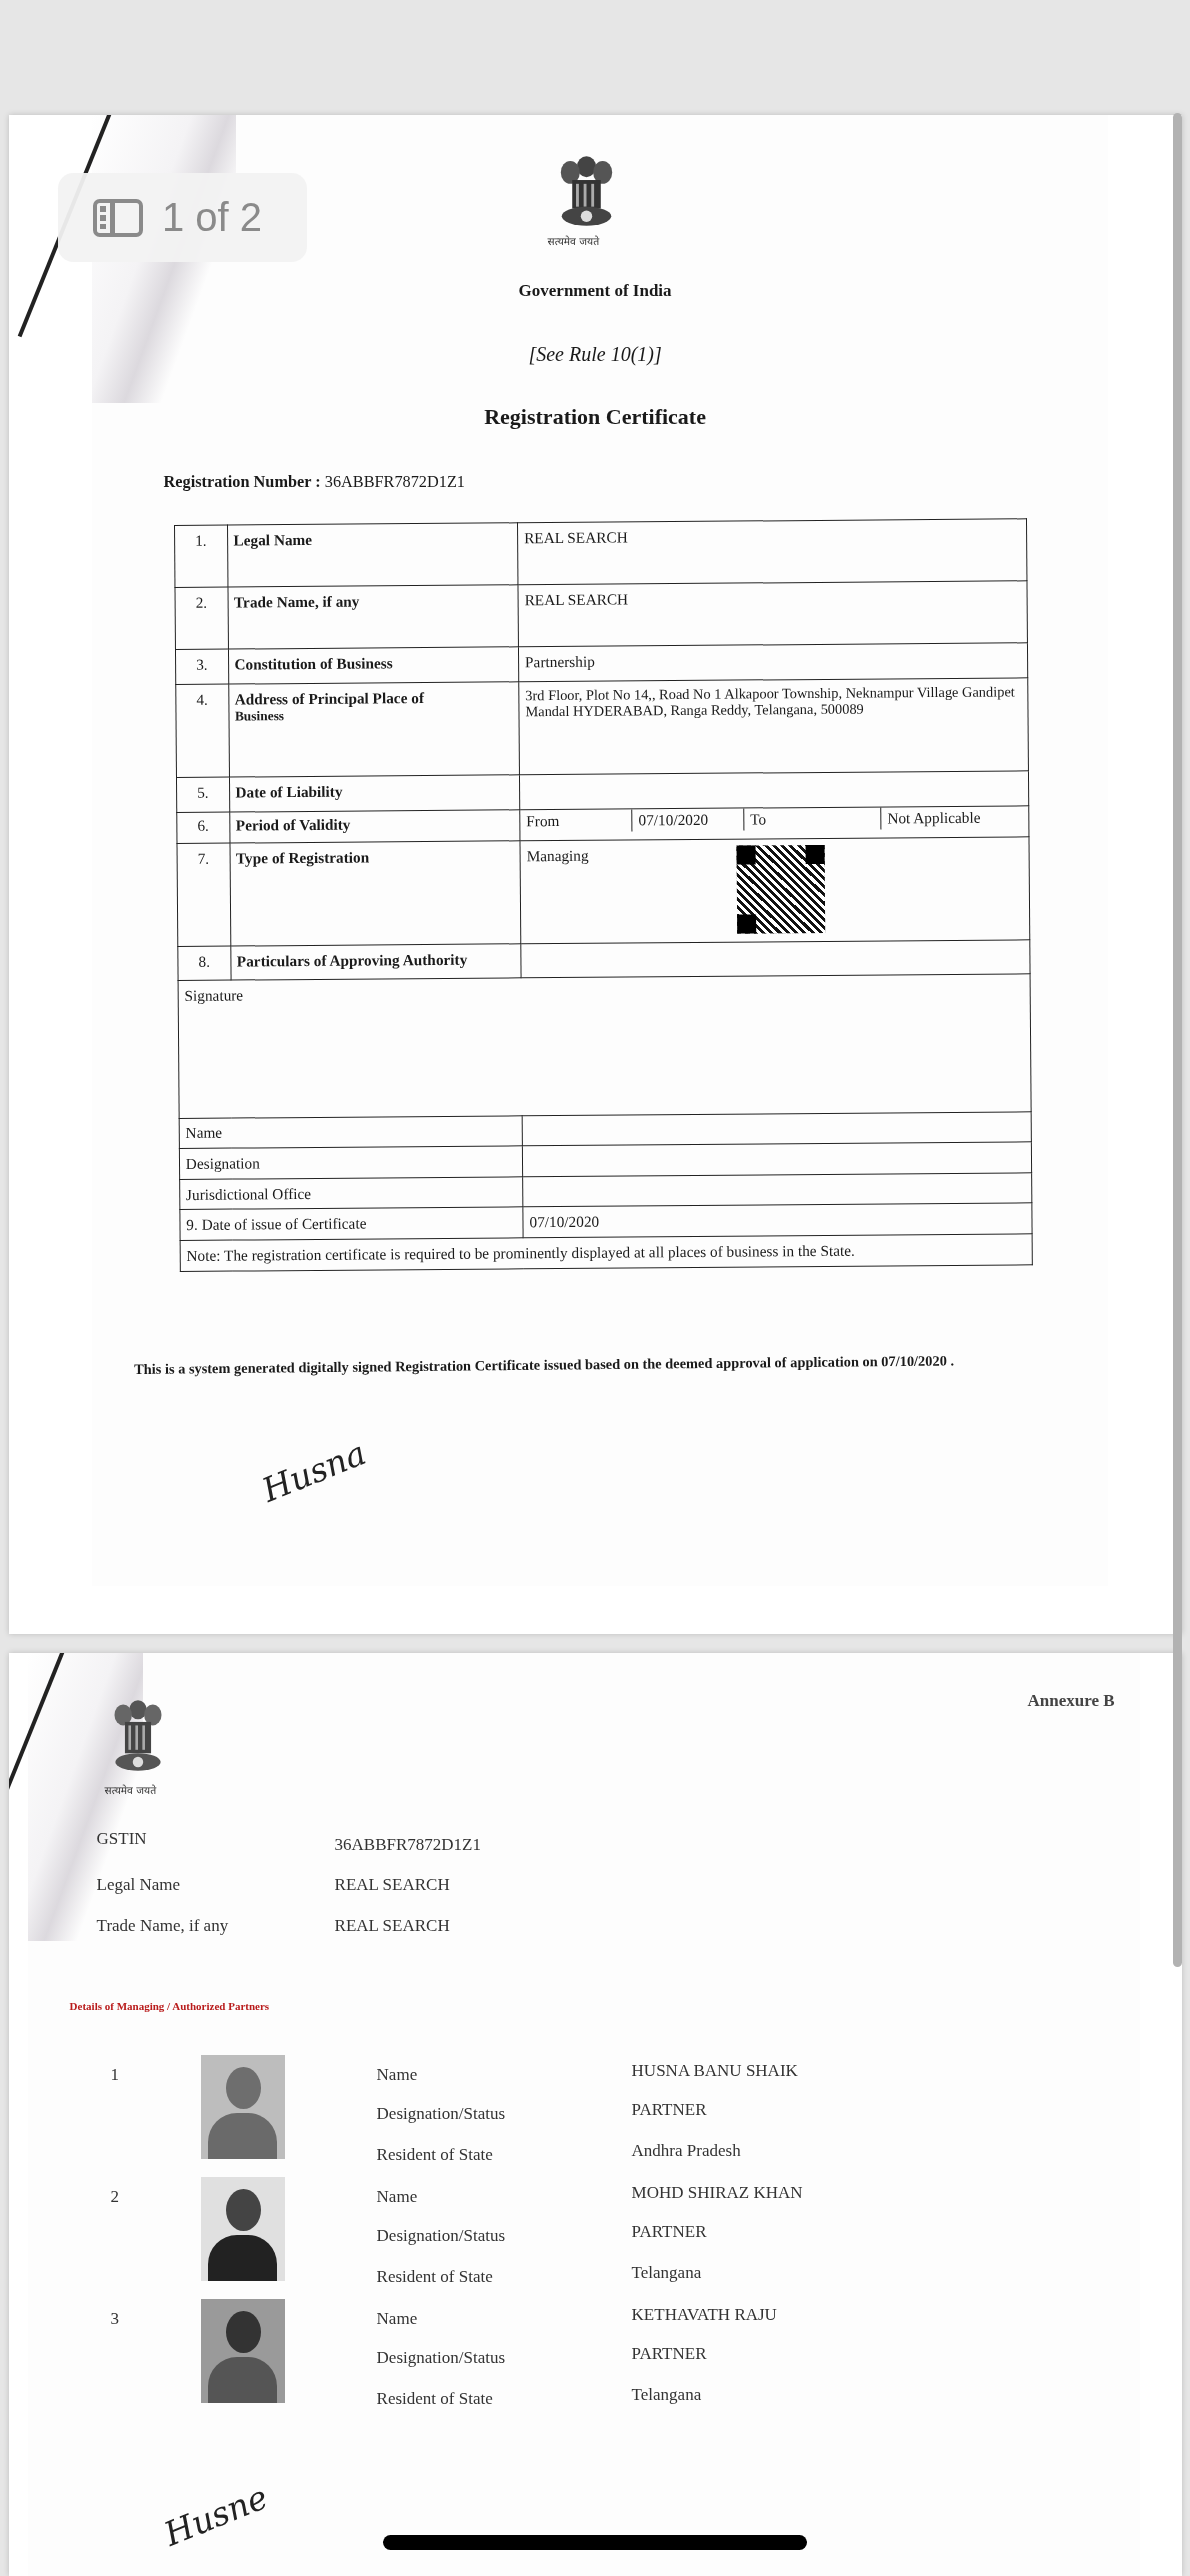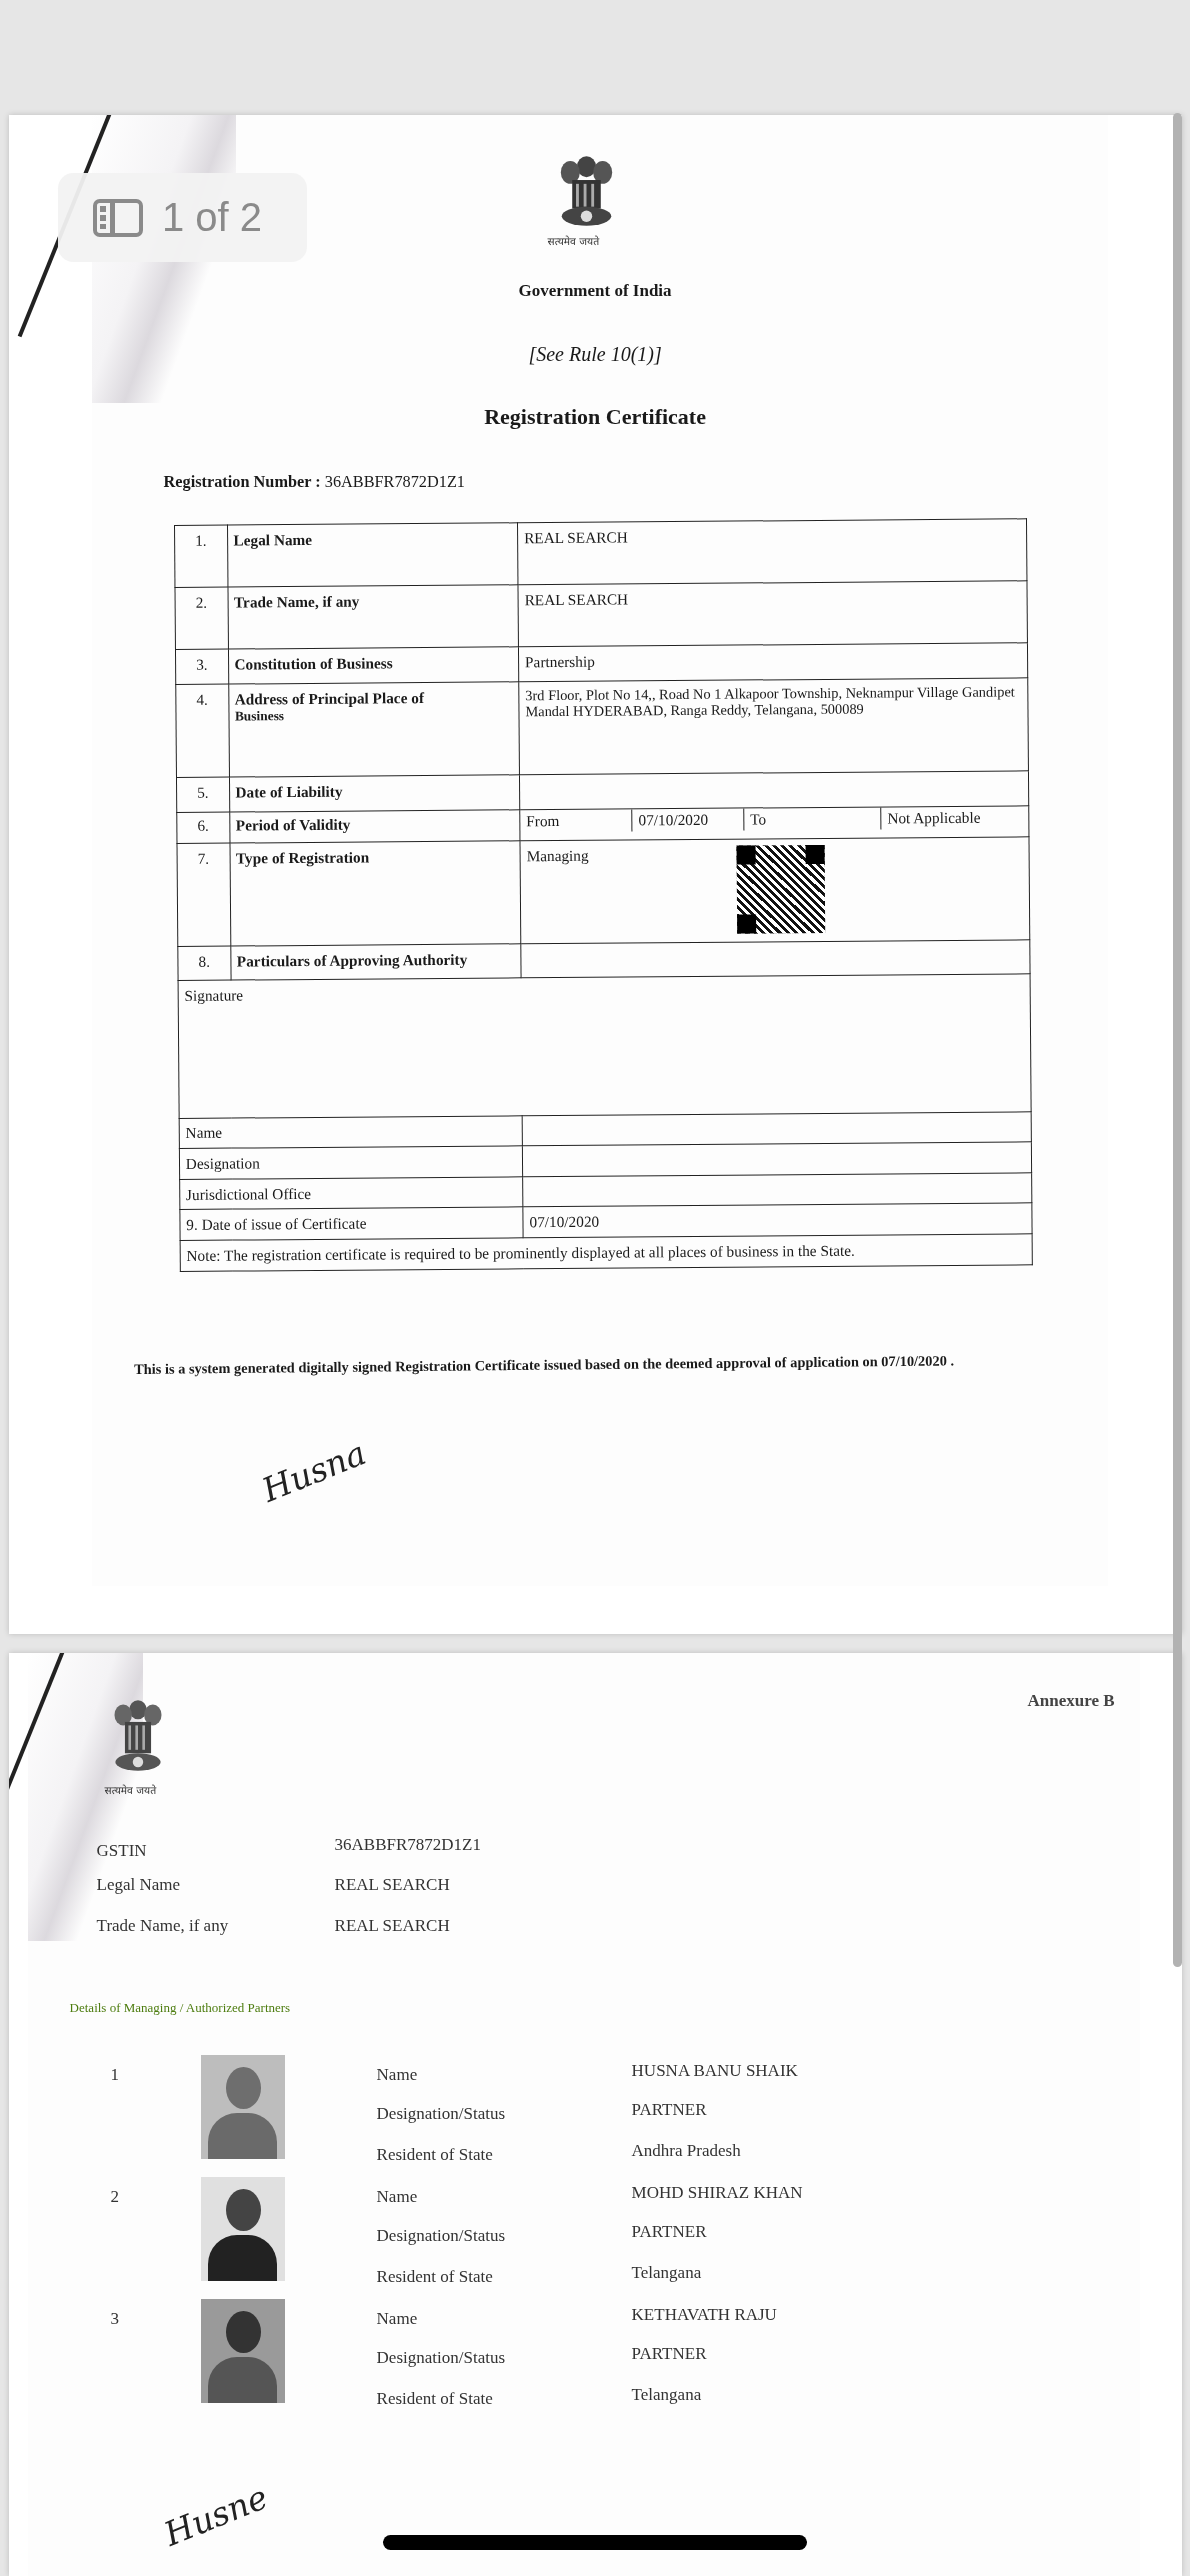--- a/index.html
+++ b/index.html
@@ -98,21 +98,21 @@
     transform: rotate(-0.6deg); transform-origin: top left;
   }
   .signature {
     position: absolute; font-family: "DejaVu Serif", serif; font-style: italic; font-size: 33px;
     color: #222; transform: rotate(-22deg);
   }
 
   
   .annexure-title { position: absolute; right: 67px; top: 38px; font-weight: bold; font-size: 17px; color: #444; }
   .kv { position: absolute; font-size: 17px; color: #333; }
-  .section-title { position: absolute; left: 61px; top: 347px; font-weight: normal; font-size: 13px; color: #4d7c0f; }
+  .section-title { position: absolute; left: 61px; top: 347px; font-weight: bold; font-size: 11px; color: #b91c1c; }
   .partner { position: absolute; left: 0; width: 1054px; height: 115px; font-size: 17px; color: #333; }
   .partner .idx { position: absolute; left: 102px; top: 0; }
   .partner .photo { position: absolute; left: 192px; top: -9.6px; width: 84px; height: 104px; background: #bdbdbd; overflow: hidden; }
   .photo .head { position: absolute; left: 25px; top: 11.5px; width: 35px; height: 42px; border-radius: 50%; background: #8d8d8d; }
   .photo .body { position: absolute; left: 7.7px; top: 58px; width: 69px; height: 58px; border-radius: 29px 29px 0 0; background: #555; }
   .partner .k { position: absolute; left: 368px; }
   .partner .v { position: absolute; left: 623px; }
   .home-indicator { position: absolute; left: 383px; top: 2535px; width: 424px; height: 15.3px; border-radius: 7.7px; background: #000; z-index: 20; }
   .scrollbar { position: absolute; left: 1173px; top: 113px; width: 8.6px; height: 1854px; border-radius: 4.8px; background: #b2b2b2; z-index: 15; }
 </style>
@@ -253,21 +253,21 @@
       <rect x="28" y="34" width="3" height="28" fill="#aaa"></rect>
       <rect x="36" y="34" width="3" height="28" fill="#aaa"></rect>
       <ellipse cx="31" cy="76" rx="26" ry="10" fill="#555"></ellipse>
       <circle cx="31" cy="76" r="6" fill="#ddd"></circle>
     </svg>
     <div class="motto">सत्यमेव जयते</div>
   </div>
 
   <div class="annexure-title">Annexure B</div>
 
-  <div class="kv" style="left:88px; top:188px;">GSTIN</div>
+  <div class="kv" style="left:88px; top:176px;">GSTIN</div>
   <div class="kv" style="left:326px; top:182px;">36ABBFR7872D1Z1</div>
   <div class="kv" style="left:88px; top:222px;">Legal Name</div>
   <div class="kv" style="left:326px; top:222px;">REAL SEARCH</div>
   <div class="kv" style="left:88px; top:263px;">Trade Name, if any</div>
   <div class="kv" style="left:326px; top:263px;">REAL SEARCH</div>
 
   <div class="section-title">Details of  Managing / Authorized Partners</div>
 
   <div class="partner" style="top:412px;">
     <div class="idx">1</div>

